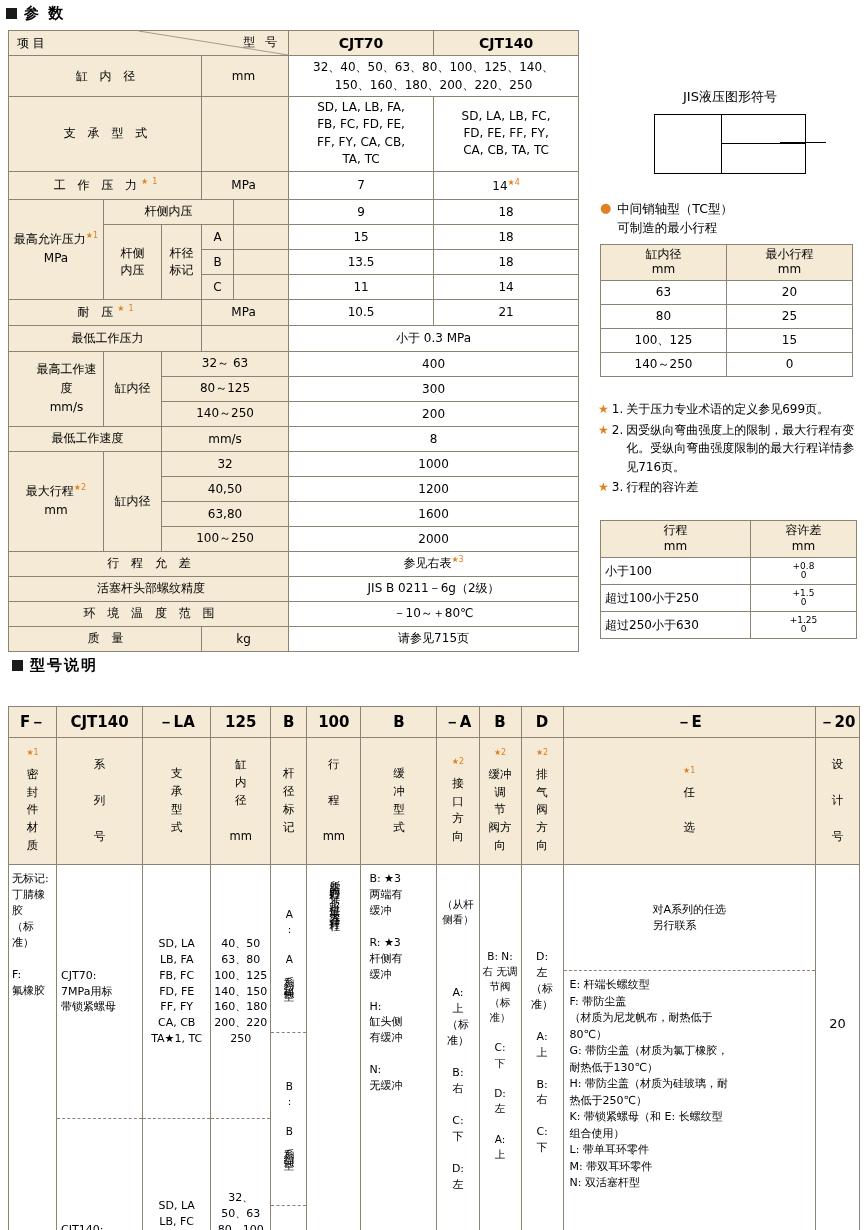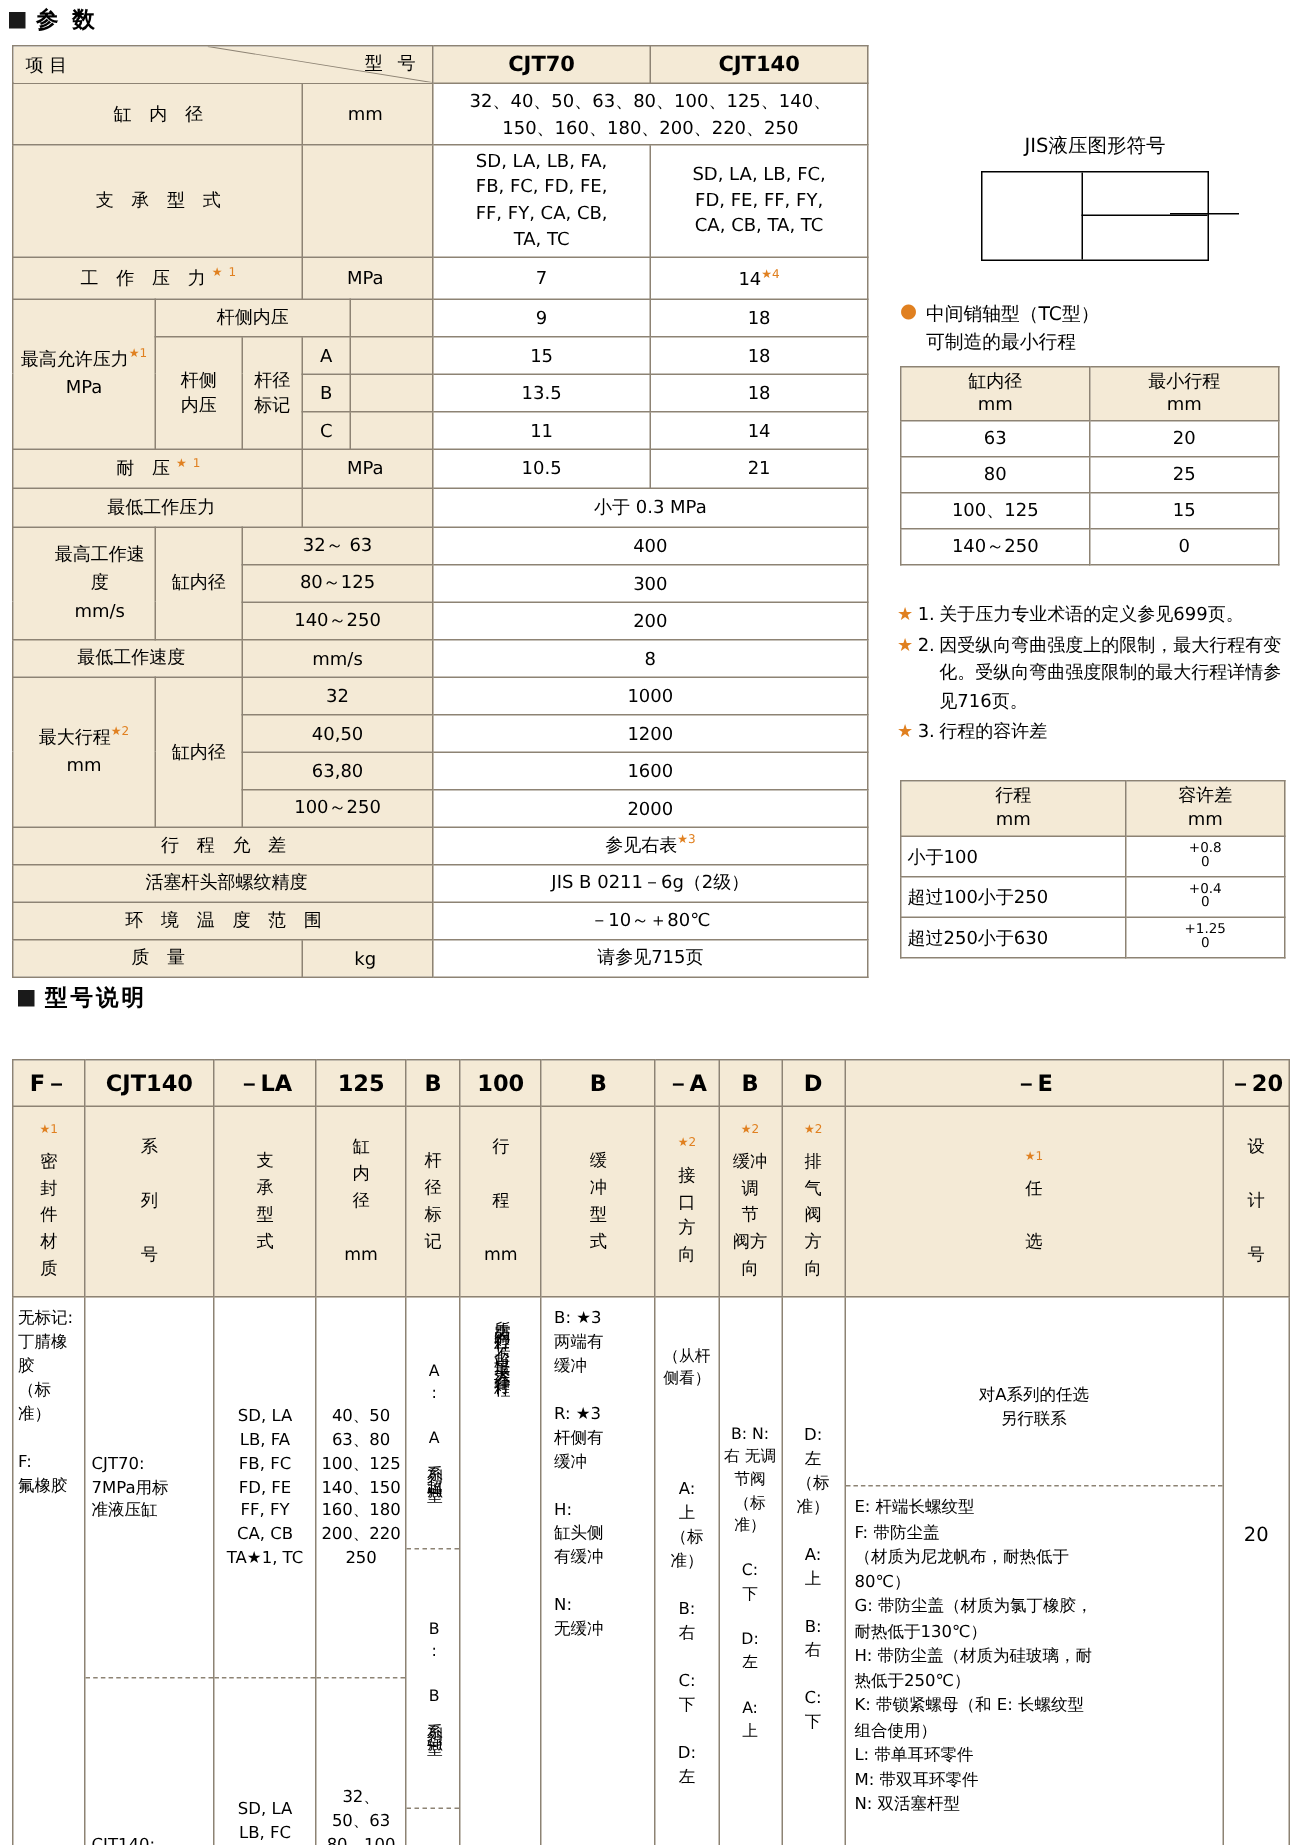--- a/index.html
+++ b/index.html
@@ -349,21 +349,21 @@
     </tr>
     <tr>
       <td>小于100</td>
       <td class="ctr">
         <span class="frac"><span>+0.8</span><br><span>0</span></span>
       </td>
     </tr>
     <tr>
       <td>超过100小于250</td>
       <td class="ctr">
-        <span class="frac"><span>+0.4</span><br><span>0</span></span>
+        <span class="frac"><span>+1.5</span><br><span>0</span></span>
       </td>
     </tr>
     <tr>
       <td>超过250小于630</td>
       <td class="ctr">
         <span class="frac"><span>+1.25</span><br><span>0</span></span>
       </td>
     </tr>
   </tbody>
     </table>
@@ -478,21 +478,21 @@
   <tr>
     <td class="body" style="white-space:pre-line;">无标记:
 丁腈橡胶
 （标准）
 
 F:
 氟橡胶</td>
     <td class="body" style="padding:0;">
       <div style="height:50%;border-bottom:1px dashed #8d8374;display:flex;align-items:center;padding:0 4px;white-space:pre-line;">CJT70:
 7MPa用标
-准液压缸</div>
+带锁紧螺母</div>
       <div style="height:50%;display:flex;align-items:center;padding:0 4px;white-space:pre-line;">CJT140:
 14MPa用
 标准液压缸</div>
     </td>
     <td class="body" style="padding:0;">
       <div style="height:50%;border-bottom:1px dashed #8d8374;display:flex;align-items:center;justify-content:center;white-space:pre-line;text-align:center;">SD, LA
 LB, FA
 FB, FC
 FD, FE
 FF, FY
@@ -582,21 +582,21 @@
 
 A:
 上
 
 B:
 右
 
 C:
 下</td>
     <td class="body" style="padding:0;">
-      <div style="height:105px;display:flex;align-items:center;justify-content:center;white-space:pre-line;text-align:center;margin-top:20px;">对A系列的任选
+      <div style="height:105px;display:flex;align-items:center;justify-content:center;white-space:pre-line;text-align:left;">对A系列的任选
 另行联系</div>
       <div style="border-top:1px dashed #8d8374;padding:6px 6px;white-space:pre-line;line-height:1.5;">E:  杆端长螺纹型
 F:  带防尘盖
     （材质为尼龙帆布，耐热低于
     80℃）
 G:  带防尘盖（材质为氯丁橡胶，
     耐热低于130℃）
 H:  带防尘盖（材质为硅玻璃，耐
     热低于250℃）
 K:  带锁紧螺母（和 E: 长螺纹型

